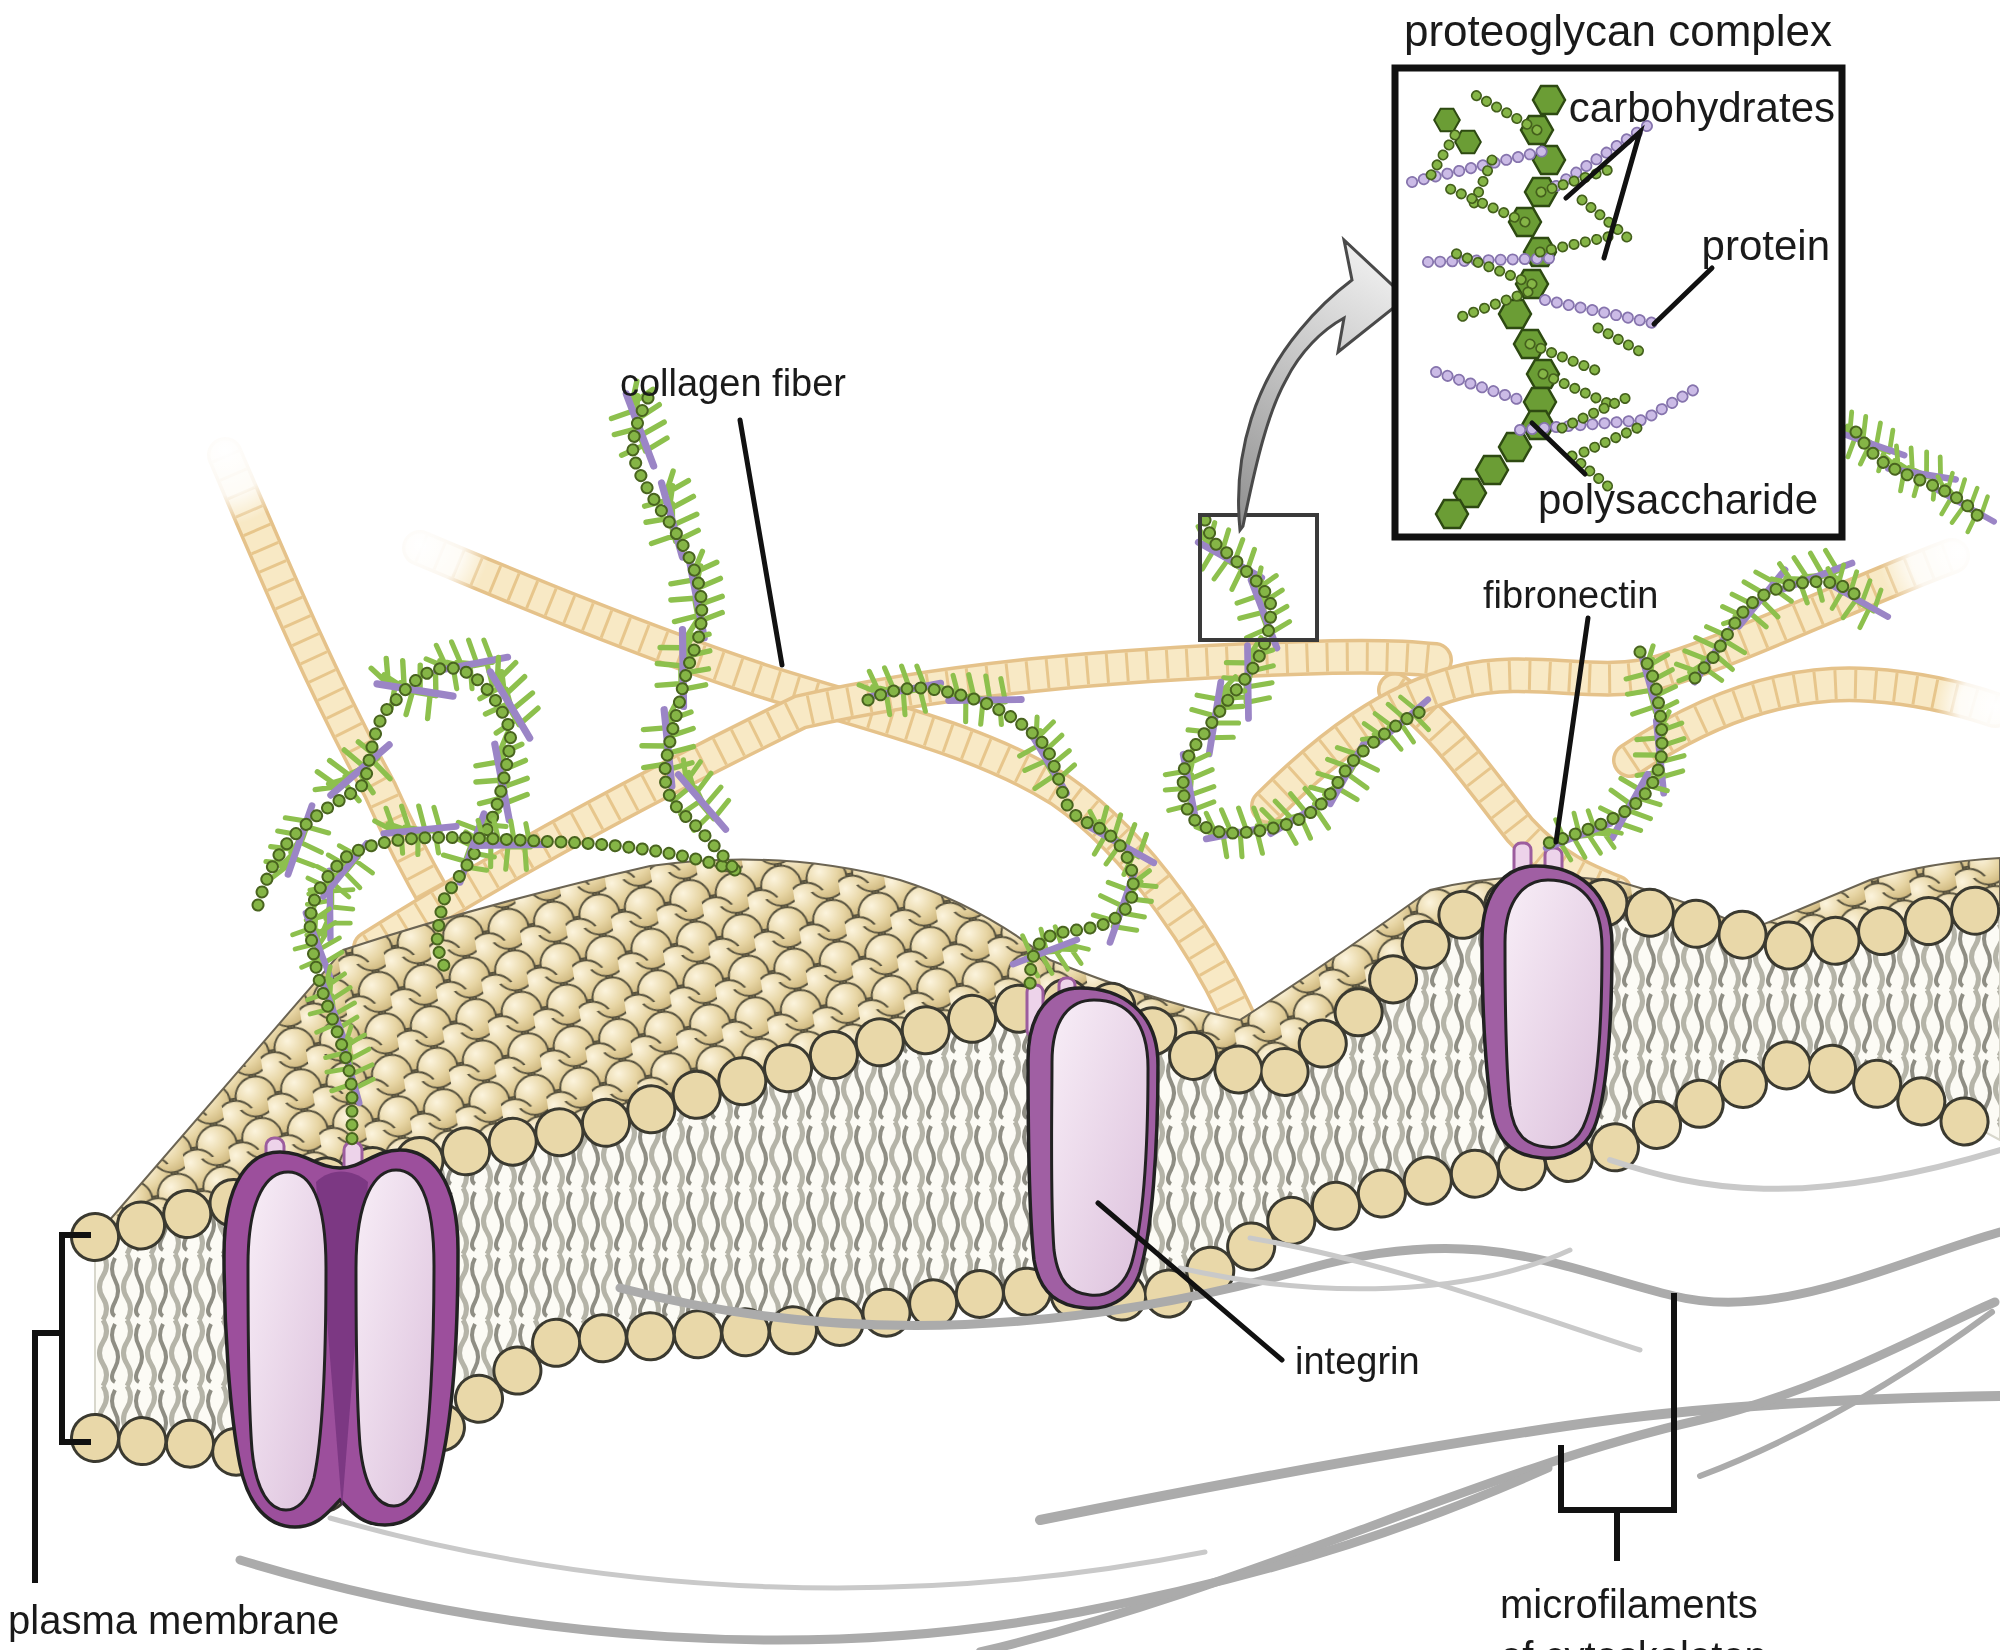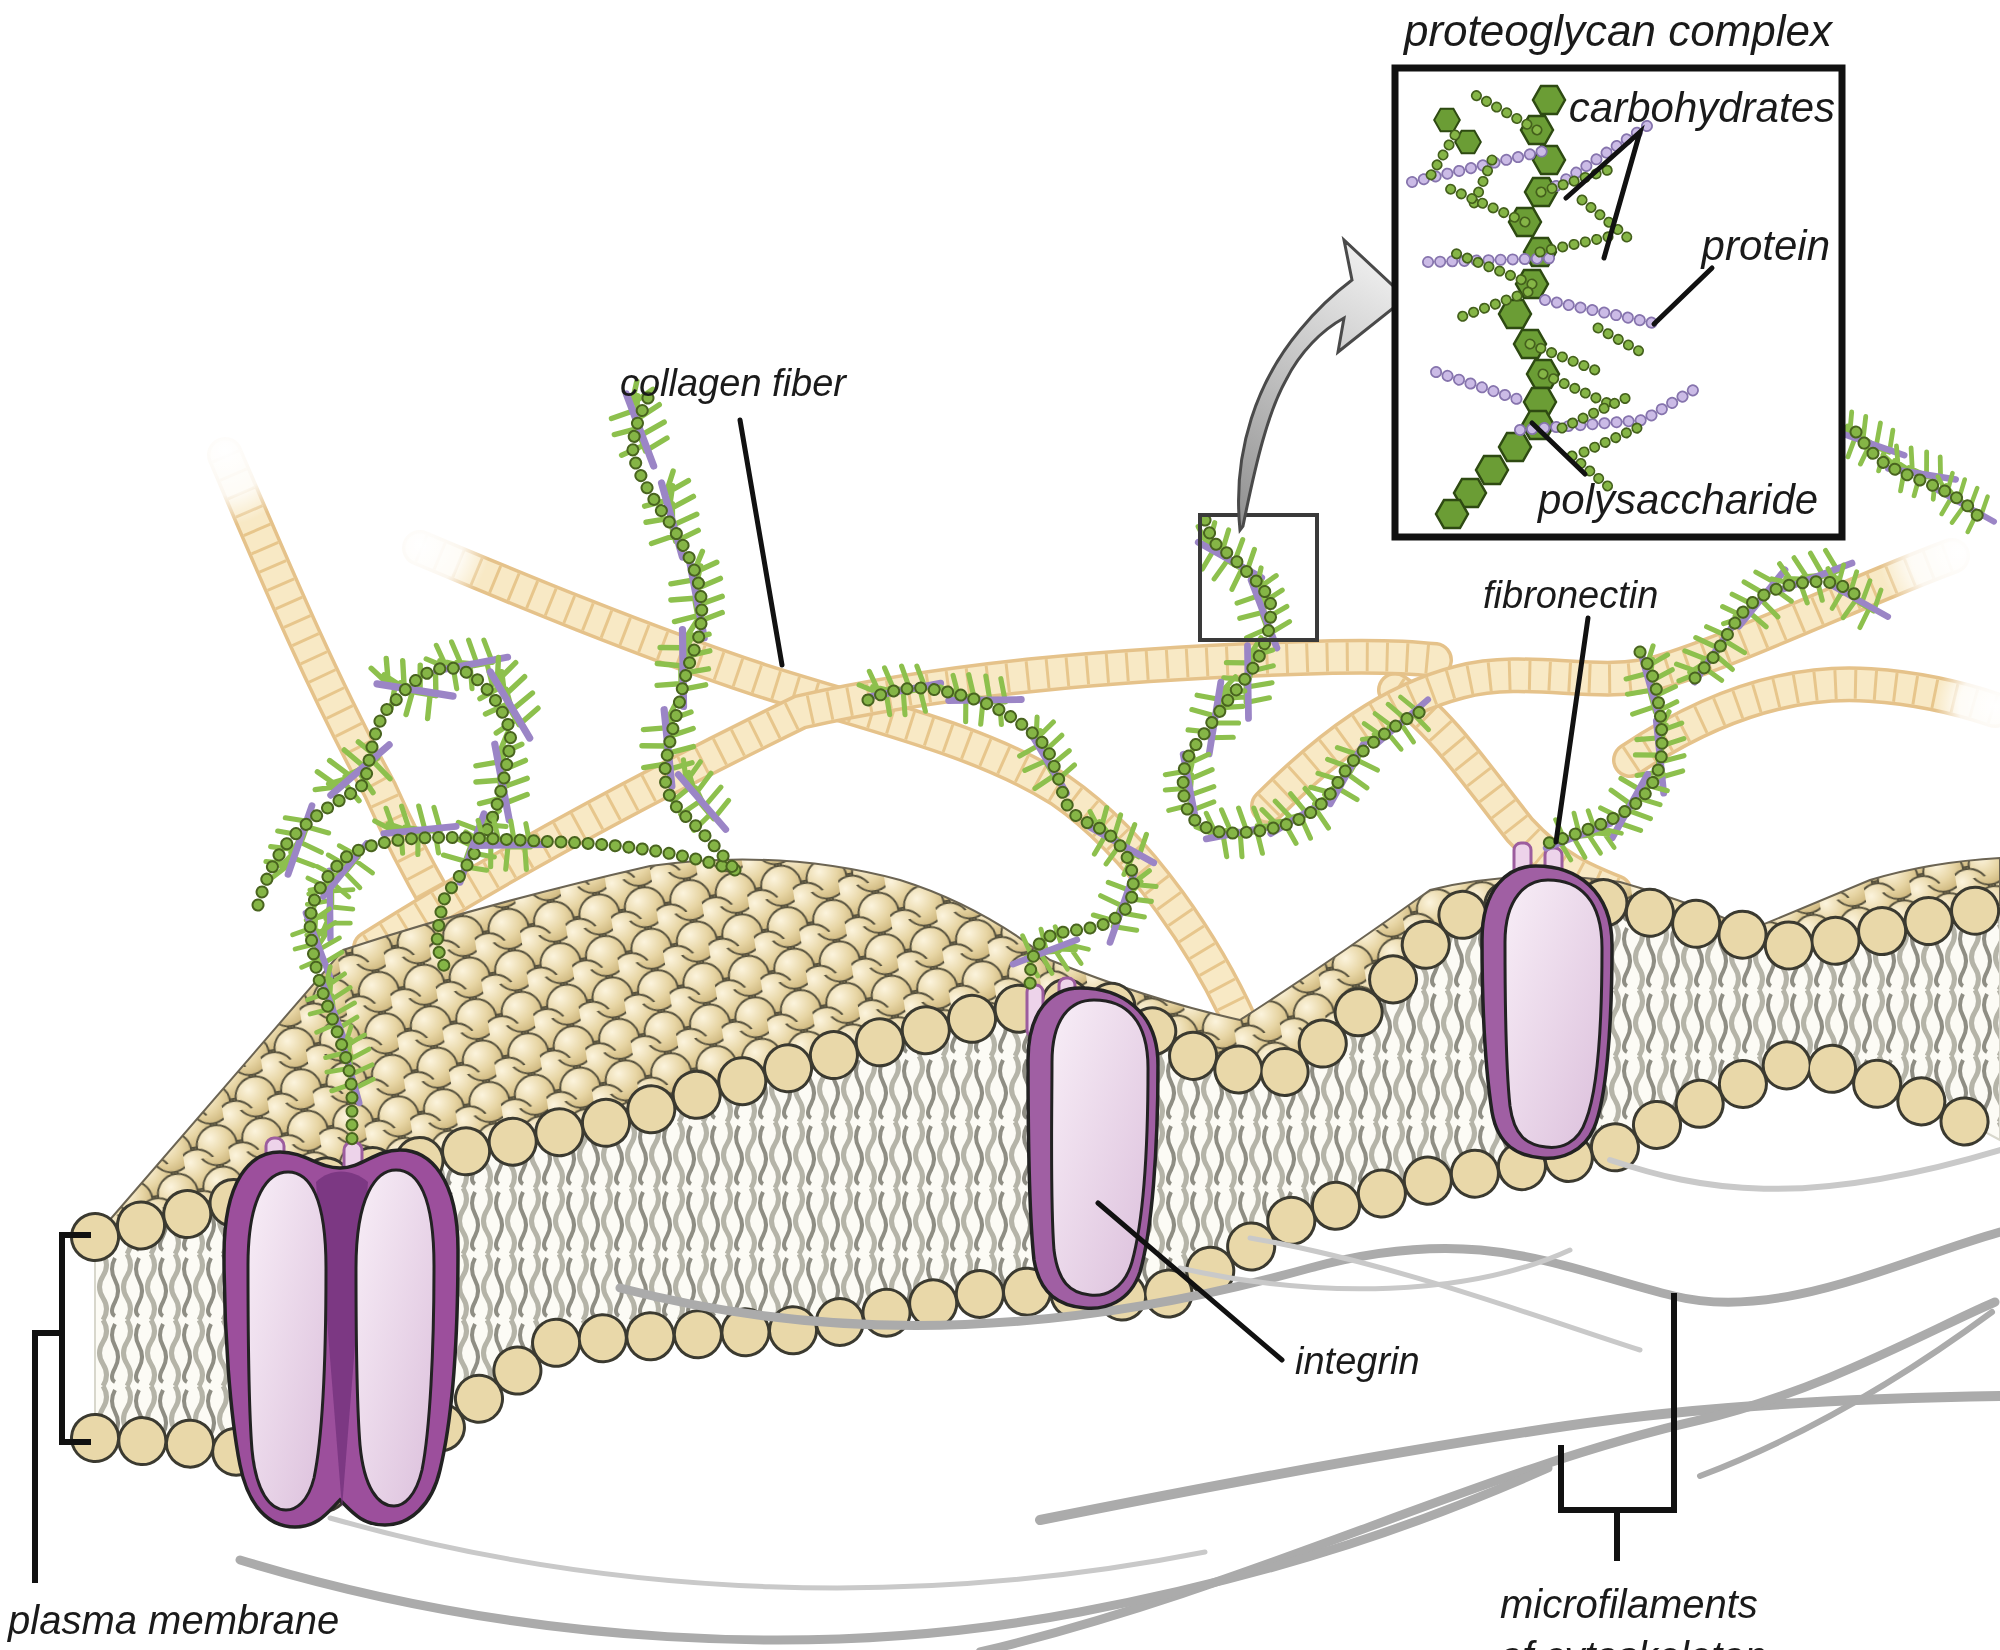--- a/index.html
+++ b/index.html
@@ -1,16 +1,16 @@
 <!DOCTYPE html>
 <html><head>
 <meta charset="utf-8">
 <style>
   html,body{margin:0;padding:0;background:#ffffff;}
-  .stage{position:relative;width:2000px;height:1650px;background:#ffffff;overflow:hidden;font-style:italic;}
+  .stage{position:relative;width:2000px;height:1650px;background:#ffffff;overflow:hidden;}
   svg{display:block;}
   text{font-family:"Liberation Sans","DejaVu Sans",sans-serif;fill:#1a1a1a;}
   .lbl{font-size:38px;}
   .lbl-big{font-size:42px;}
   .title{font-size:44px;}
   .ptr{stroke:#111111;stroke-width:5;fill:none;stroke-linecap:round;}
   .bracket{stroke:#111111;stroke-width:6;fill:none;stroke-linecap:square;}
   .fiber-edge{stroke:#E5C28A;stroke-width:36;fill:none;stroke-linecap:round;}
   .fiber-core{stroke:#F8E9C5;stroke-width:29;fill:none;stroke-linecap:round;}
   .fiber-rung{stroke:#E7C68C;stroke-width:29;fill:none;stroke-dasharray:3 17;}

